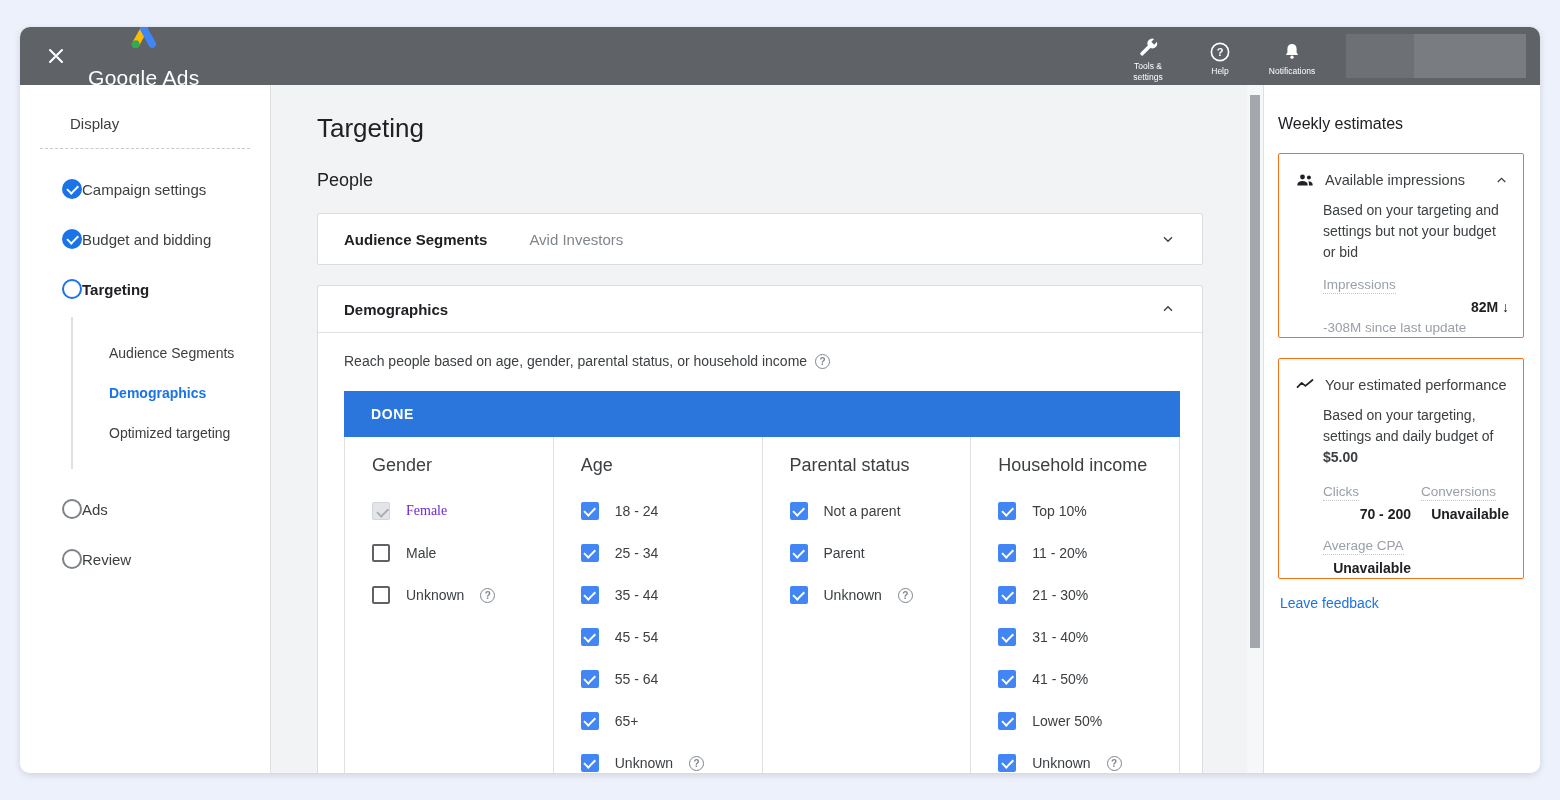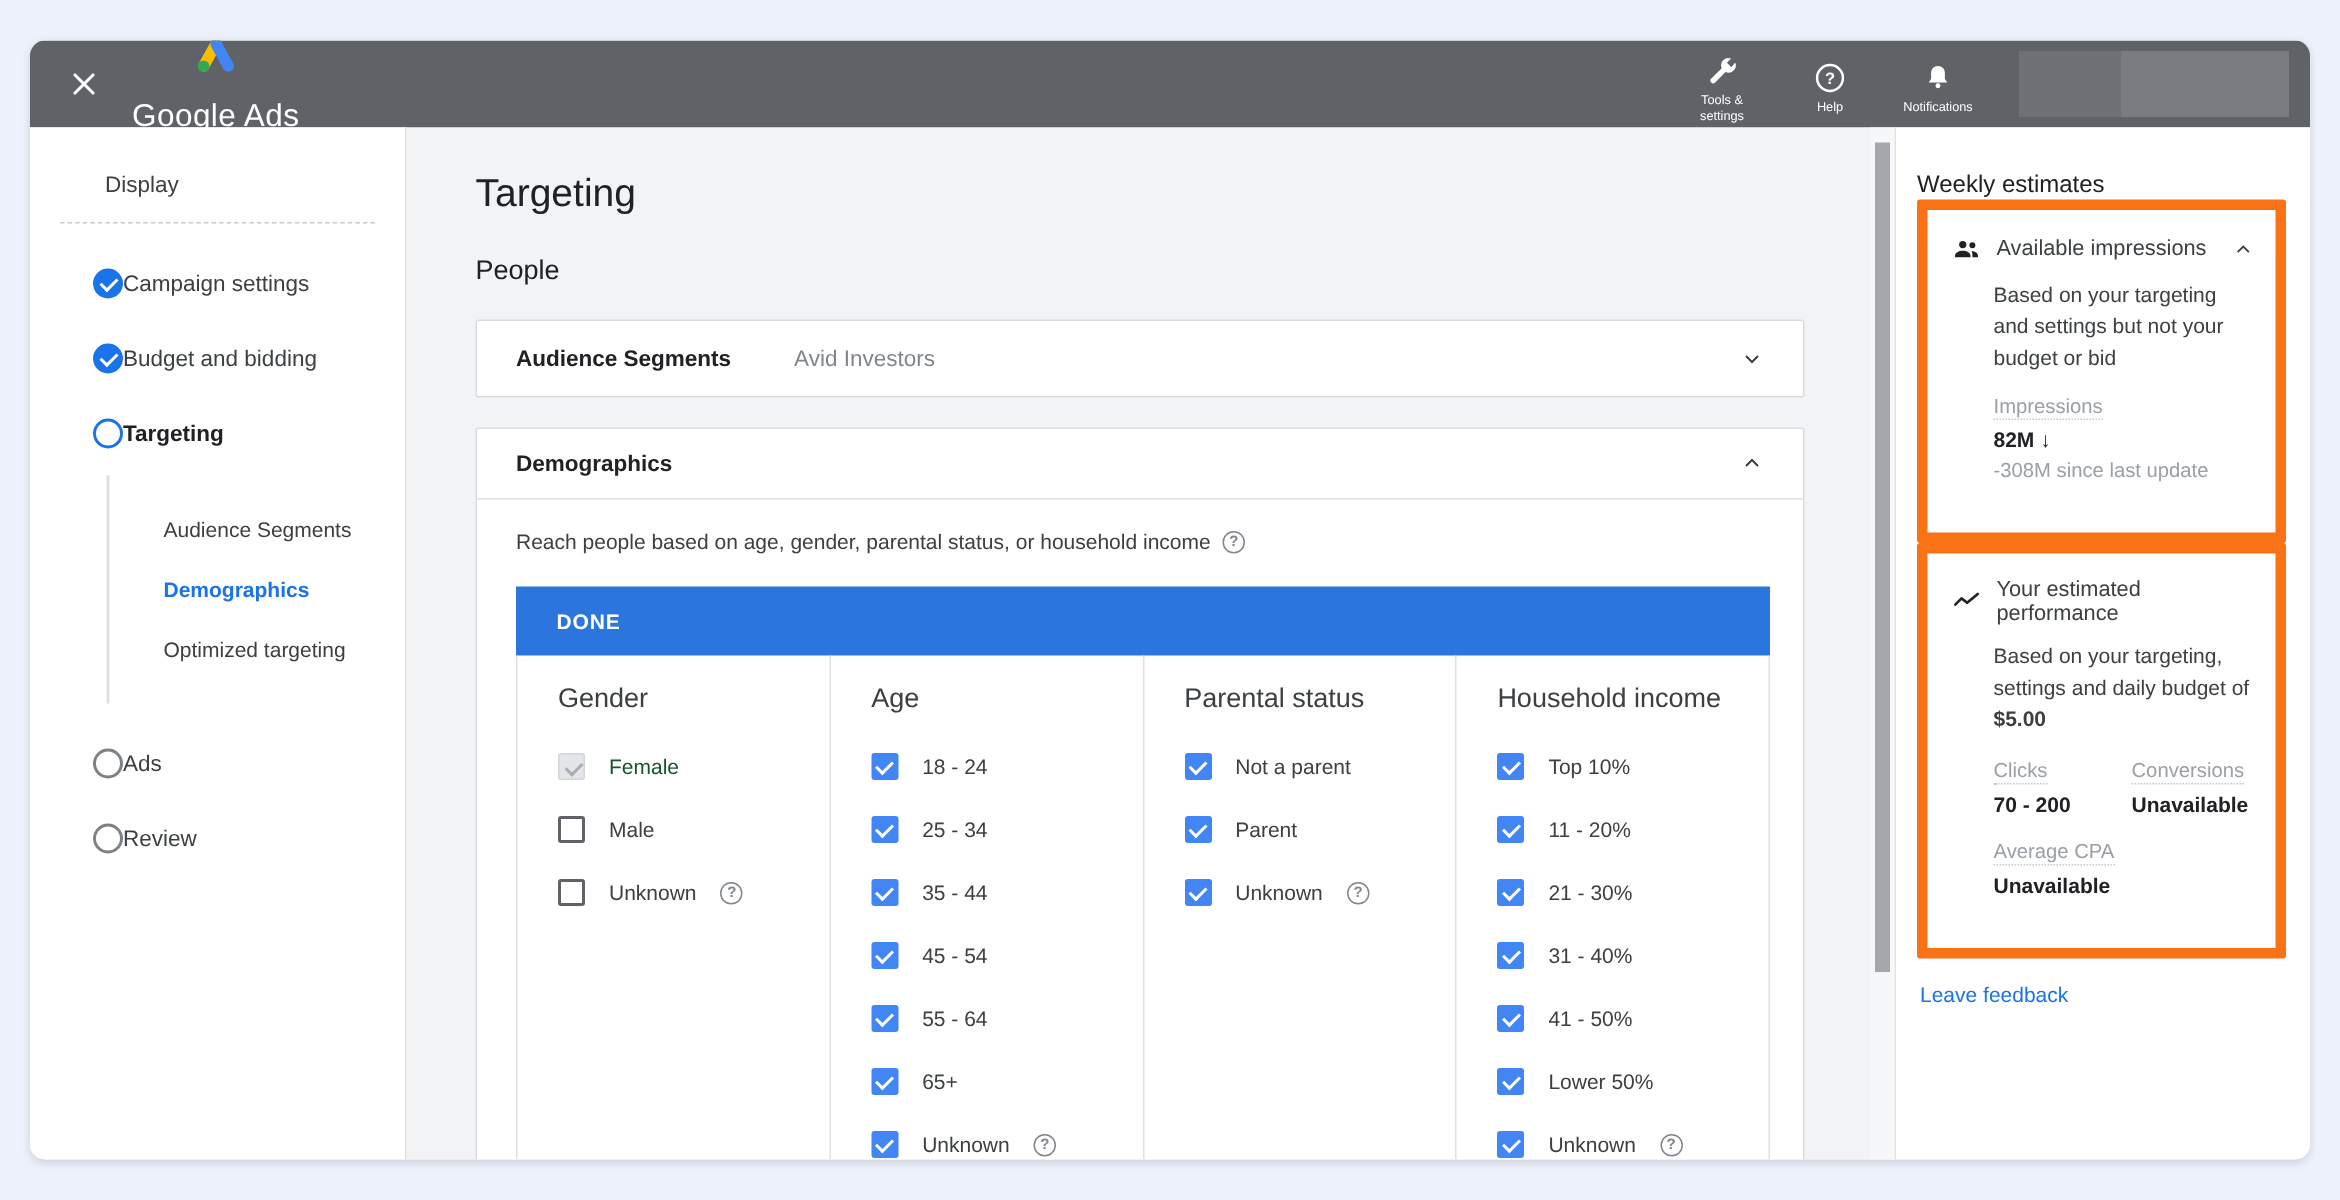--- a/index.html
+++ b/index.html
@@ -71,38 +71,38 @@
   .col-header{ font-size:18px; color:#3c4043; margin-bottom:26px; }
   .cb-row{ display:flex; align-items:center; gap:16px; margin-top:24px; cursor:pointer; height:18px;}
   .cb-row:first-of-type{ margin-top:0; }
   .cb{ width:18px; height:18px; border-radius:2px; position:relative; flex:0 0 18px; }
   .cb.checked{ background:#4285f4; }
   .cb.checked::after{ content:""; position:absolute; left:3.5px; top:4.5px; width:9px; height:4.5px; border-left:2px solid #fff; border-bottom:2px solid #fff; transform:rotate(-45deg); }
   .cb.unchecked{ border:2px solid #5f6368; background:#fff; }
   .cb.disabled{ background:#e3e5e8; border:1px solid #d2d5d9; }
   .cb.disabled::after{ border-color:#a9aeb4; }
   .cb-label{ font-size:14px; color:#3c4043; }
-  .cb-row.disabled .cb-label{ color:#14532d; }
+  .cb-row.disabled .cb-label{ color:#6d28d9;font-family:Liberation Serif, serif; }
   .help-badge{ width:15px; height:15px; border-radius:50%; border:1.5px solid #80868b; color:#80868b;
     font-size:10px; display:inline-flex; align-items:center; justify-content:center; flex:0 0 15px; font-weight:bold;}
 
   
   .scroll-col{ width:16px; flex:0 0 16px; background:#f6f7f8; position:relative; }
   .scroll-thumb{ position:absolute; left:3px; top:10px; width:10px; height:553px; background:#a4a7ab; }
 
   
   .estimates{ width:277px; flex:0 0 277px; background:#fff; border-left:1px solid #e0e0e0; padding:30px 16px 0 14px; overflow:hidden;}
   .est-title{ font-size:16px; color:#202124; font-weight:400; }
-  .est-card{ border:7px solid #f97316; border-radius:2px; background:#fff; padding:16px 14px 34px 16px; }
+  .est-card{ border:1px solid #f97316; border-radius:2px; background:#fff; margin-top:20px; padding:16px 14px 2px 16px; }
   .est-head{ display:flex; align-items:center; gap:10px; }
   .est-head-title{ font-size:14.5px; color:#3c4043; flex:1; }
   .est-indent{ margin-left:28px; }
   .est-desc{ font-size:14px; color:#3c4043; line-height:1.5; margin-top:10px; }
   .metric-label{ font-size:13.5px; color:#9aa0a6; display:inline-block; border-bottom:1px dotted #c4c7cb; padding-bottom:1px; margin-top:14px;}
-  .metric-value{ font-size:14px; font-weight:bold; color:#202124; margin-top:5px; }
+  .metric-value{ font-size:14px; font-weight:bold; color:#202124; margin-top:5px;text-align:right; }
   .metric-note{ font-size:13.5px; color:#9aa0a6; margin-top:5px; }
   .stats-grid{ display:grid; grid-template-columns:1fr 1fr; column-gap:10px; row-gap:2px; margin-top:2px;}
   .stat{}
   .feedback-link{ display:inline-block; margin:16px 0 0 2px; font-size:14px; color:#1a73e8; cursor:pointer; }
 
   .chev{ flex:0 0 auto; }
   svg{ display:block; }
 </style>
 </head>
 <body>

